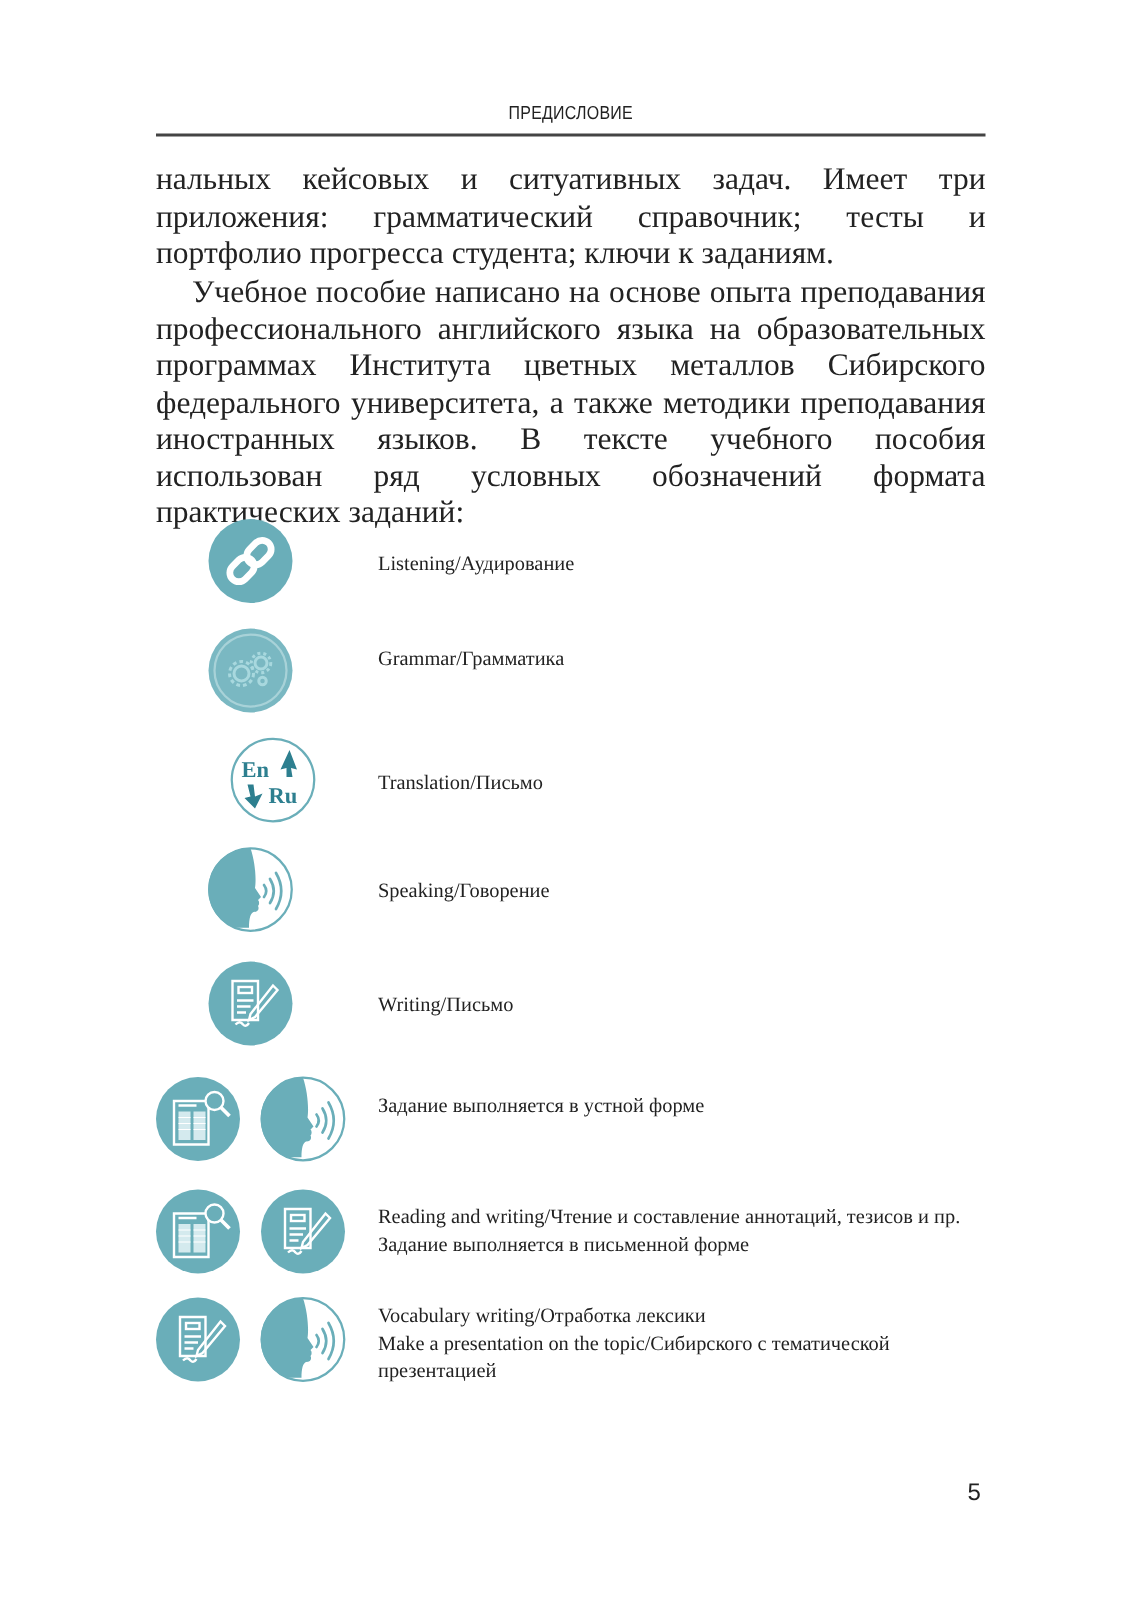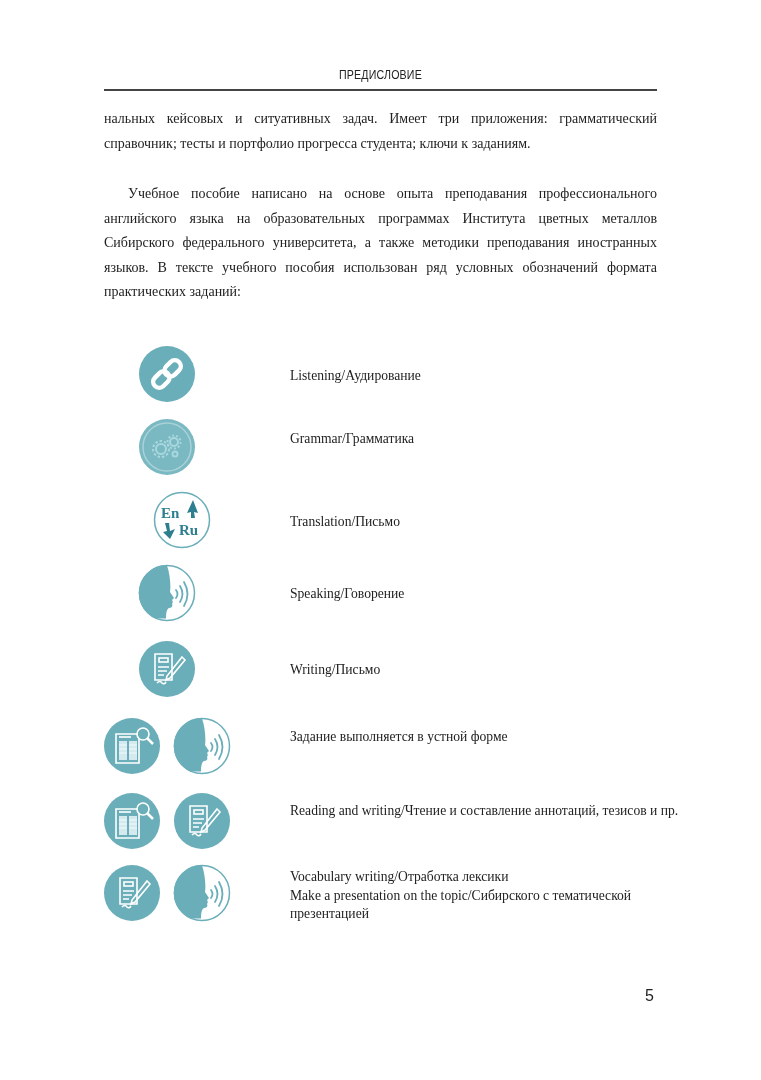--- a/index.html
+++ b/index.html
@@ -1,25 +1,25 @@
 <!DOCTYPE html>
 <html><head>
   <meta charset="utf-8">
   <style>
     html, body { margin: 0; padding: 0; background: #ffffff; }
     body { width: 761px; height: 1080px; position: relative; overflow: hidden; font-family: "Liberation Serif", serif; color: #222; }
     .running-head { position: absolute; left: 0; top: 68px; width: 761px; text-align: center; font-family: "Liberation Sans", sans-serif; font-size: 12.5px; letter-spacing: 0.2px; color: #222; transform: scaleX(0.85); }
     .head-rule { position: absolute; left: 104px; top: 89px; width: 553px; height: 2px; background: #444; }
-    .body-text { position: absolute; left: 104px; width: 553px; font-size: 14px; line-height: 24.5px; text-align: justify; text-align-last: left; color: #222; }
+    .body-text { position: absolute; left: 104px; width: 553px; font-size: 21px; line-height: 24.5px; text-align: justify; text-align-last: left; color: #222; }
     .p1 { top: 107px; }
     .p2 { top: 182px; text-indent: 24px; }
     .legend-row { position: absolute; left: 0; width: 761px; }
     .icon { position: absolute; width: 58px; height: 58px; }
     .icon svg { width: 58px; height: 58px; display: block; }
-    .legend-text { position: absolute; left: 252px; font-size: 13.6px; line-height: 18.5px; color: #222; width: 410px; margin-left: 38px; }
+    .legend-text { position: absolute; left: 252px; font-size: 13.6px; line-height: 18.5px; color: #222; width: 410px; }
     .page-number { position: absolute; left: 645px; top: 987px; font-family: "Liberation Sans", sans-serif; font-size: 16px; color: #222; }
   </style>
 </head>
 <body>
 
 <div class="running-head">ПРЕДИСЛОВИЕ</div>
 <div class="head-rule"></div>
 
 <div class="body-text p1">нальных кейсовых и ситуативных задач. Имеет три приложения: грамматический справочник; тесты и портфолио прогресса студента; ключи к заданиям.</div>
 <div class="body-text p2">Учебное пособие написано на основе опыта преподавания профессионального английского языка на образовательных программах Института цветных металлов Сибирского федерального университета, а также методики преподавания иностранных языков. В тексте учебного пособия использован ряд условных обозначений формата практических заданий:</div>
@@ -155,20 +155,21 @@
         <path d="M17 14 H34 V40 H17 Z"></path>
         <rect x="21" y="18" width="9" height="4"></rect>
         <path d="M20 27 H31 M20 31 H29 M20 35 H26"></path>
         <path d="M44 17 L47 20 L32 38 L28 40 L29 36 Z"></path>
         <path d="M19 43 Q22 40 24 43 Q26 45 28 42"></path>
       </g>
     </svg>
   </div>
   <div class="legend-text" style="top:10px;">
     <div>Reading and writing/Чтение и составление аннотаций, тезисов и пр.</div>
+    <div>Задание выполняется в письменной форме</div>
   </div>
 </div>
 
 <div class="legend-row" style="top:864px;">
   <div class="icon" style="left:103px;">
     <svg viewBox="0 0 58 58">
       <circle cx="29" cy="29" r="28" fill="#6aaeb9"></circle>
       <g fill="none" stroke="#ffffff" stroke-width="1.6">
         <path d="M17 14 H34 V40 H17 Z"></path>
         <rect x="21" y="18" width="9" height="4"></rect>

